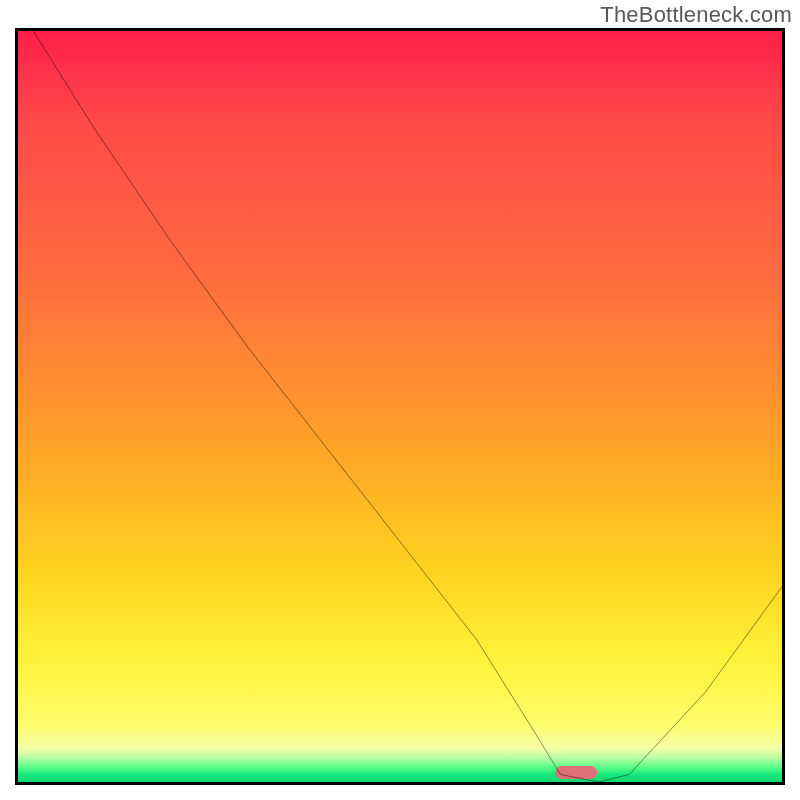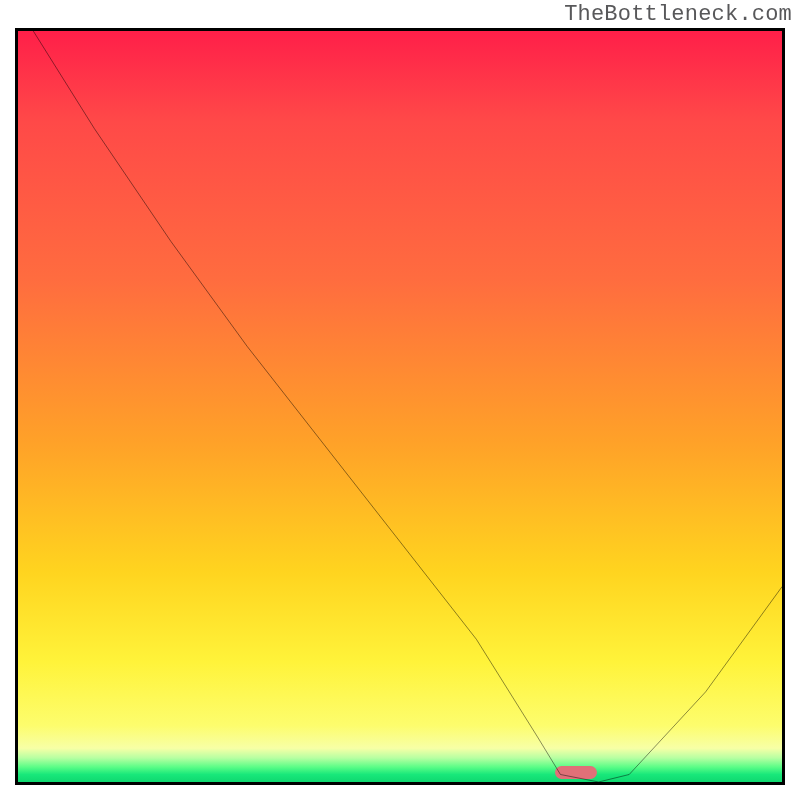--- a/index.html
+++ b/index.html
@@ -12,21 +12,20 @@
     font-family: Arial, Helvetica, sans-serif;
   }
   .watermark {
     position: absolute;
     top: 2px;
     right: 8px;
     font-size: 22px;
     color: #58585a;
     font-weight: 400;
     letter-spacing: 0.2px;
-    font-family: Liberation Mono, monospace;
   }
   .plot {
     position: absolute;
     left: 15px;
     top: 28px;
     width: 770px;
     height: 757px;
   }
   .frame-top, .frame-bottom {
     position: absolute;

